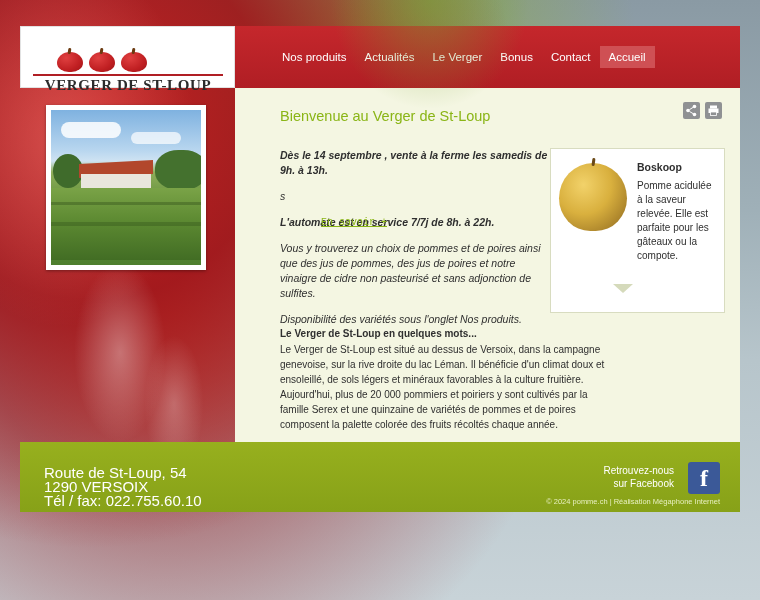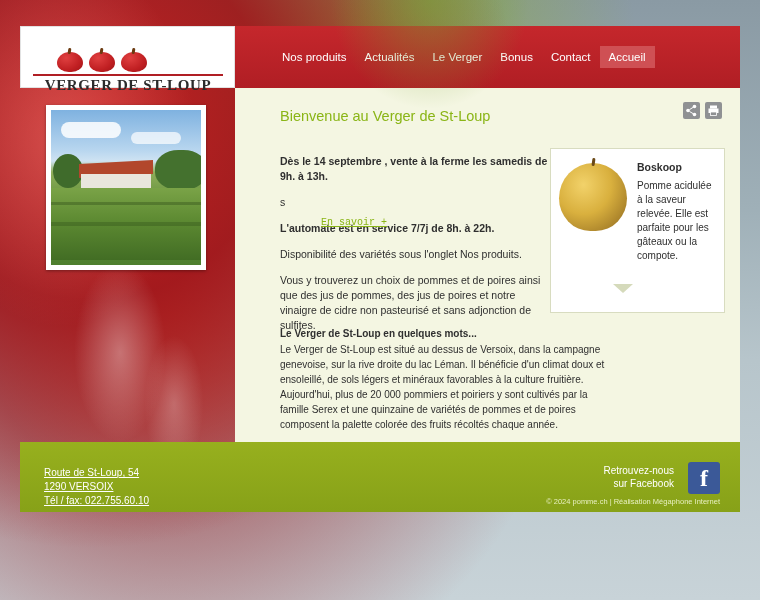--- a/index.html
+++ b/index.html
@@ -241,21 +241,21 @@
   .share-btn svg { position: absolute; left: 2px; top: 2px; }
 
   .body-text {
     position: absolute;
     left: 45px; top: 60px;
     width: 270px;
     font-size: 10.5px;
     line-height: 15px;
     color: #2f2f2f;
   }
-  .body-text p { margin: 6px 0 11px 0; }
+  .body-text p { margin: 0 0 11px 0; font-style: italic; }
   .body-text b { font-weight: bold; }
 
   .intro-block {
     position: absolute;
     left: 45px; top: 238px;
     width: 330px;
     font-size: 10px;
     line-height: 15px;
     color: #2f2f2f;
   }
@@ -327,23 +327,22 @@
   .footer {
     position: absolute;
     left: 20px; top: 442px;
     width: 720px; height: 70px;
     background: linear-gradient(180deg, #97b01e 0%, #87a118 100%);
     color: #ffffff;
   }
   .footer-addr {
     position: absolute;
     left: 24px; top: 24px;
-    font-size: 10px;
+    font-size: 15px;
     line-height: 14px;
-    text-decoration: underline;
   }
   .fb-text {
     position: absolute;
     right: 66px; top: 22px;
     text-align: right;
     font-size: 10px;
     line-height: 13px;
   }
   .fb-icon {
     position: absolute;
@@ -438,22 +437,22 @@
             <rect x="1.5" y="4.5" width="10" height="4.5" fill="#ffffff"></rect>
             <rect x="3.5" y="8" width="6" height="3.5" fill="#8f9193" stroke="#ffffff" stroke-width="0.8"></rect>
           </svg>
         </div>
       </div>
 
       <div class="body-text">
         <p><b>Dès le 14 septembre , vente à la ferme  les samedis de 9h. à 13h.</b></p>
         <p>s</p>
         <p><b>L'automate est en service 7/7j  de 8h. à 22h.</b></p>
+        <p>Vous y trouverez un choix de pommes et de poires ainsi que des jus de pommes, des jus de poires et notre vinaigre de cidre  non pasteurisé et sans adjonction de sulfites.</p>
         <p>Disponibilité des variétés  sous l'onglet Nos produits.</p>
-        <p>Vous y trouverez un choix de pommes et de poires ainsi que des jus de pommes, des jus de poires et notre vinaigre de cidre  non pasteurisé et sans adjonction de sulfites.</p>
       </div>
 
       <div class="promo">
         <div class="promo-img"></div>
         <div class="promo-title">Boskoop</div>
         <div class="promo-text">Pomme acidulée à la saveur relevée. Elle est parfaite pour les gâteaux ou la compote.</div>
       </div>
       <div class="promo-link">En savoir +</div>
       <div class="promo-arrow"></div>
 

